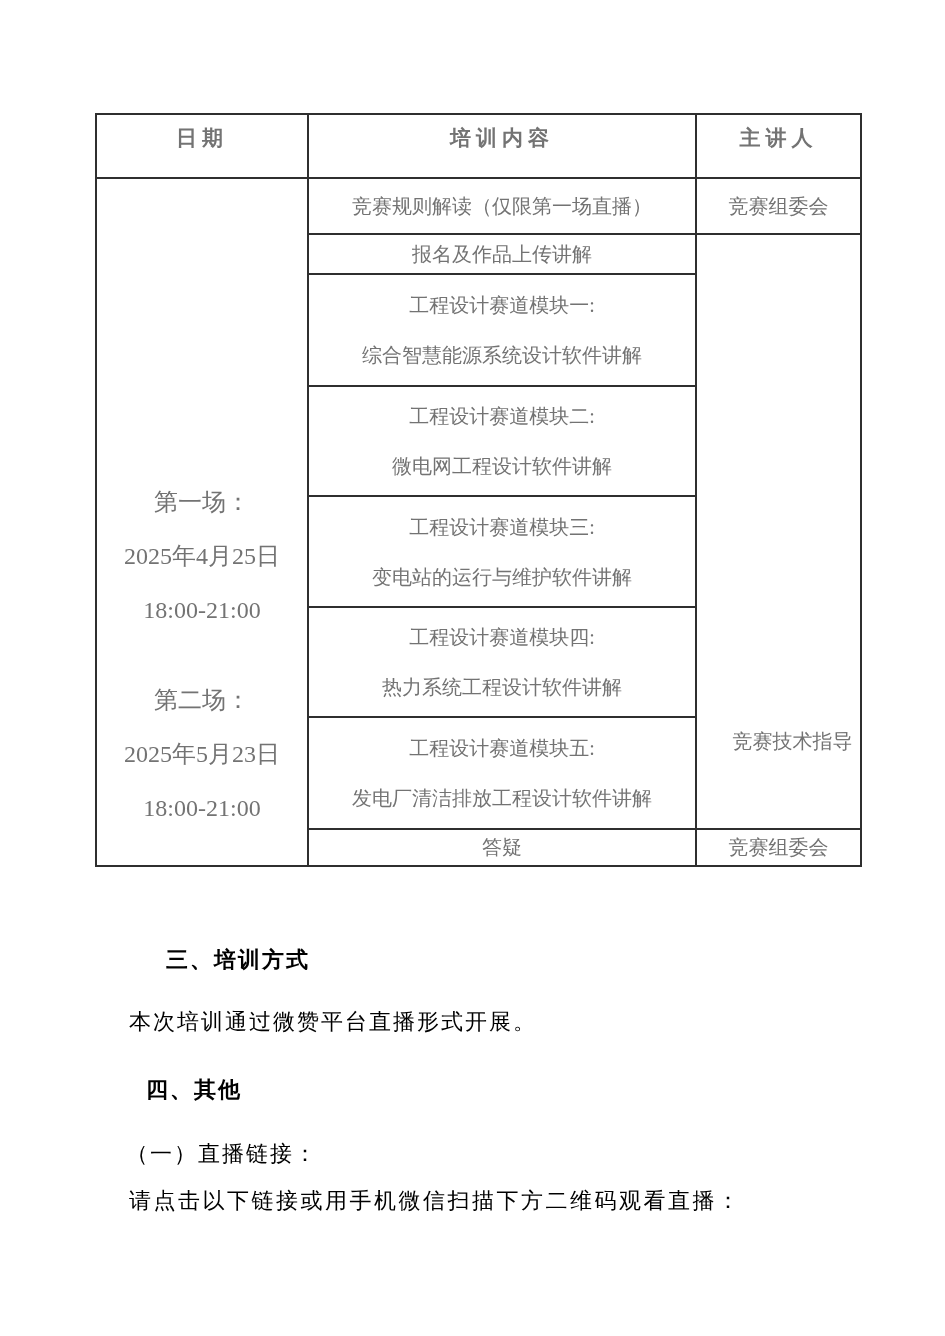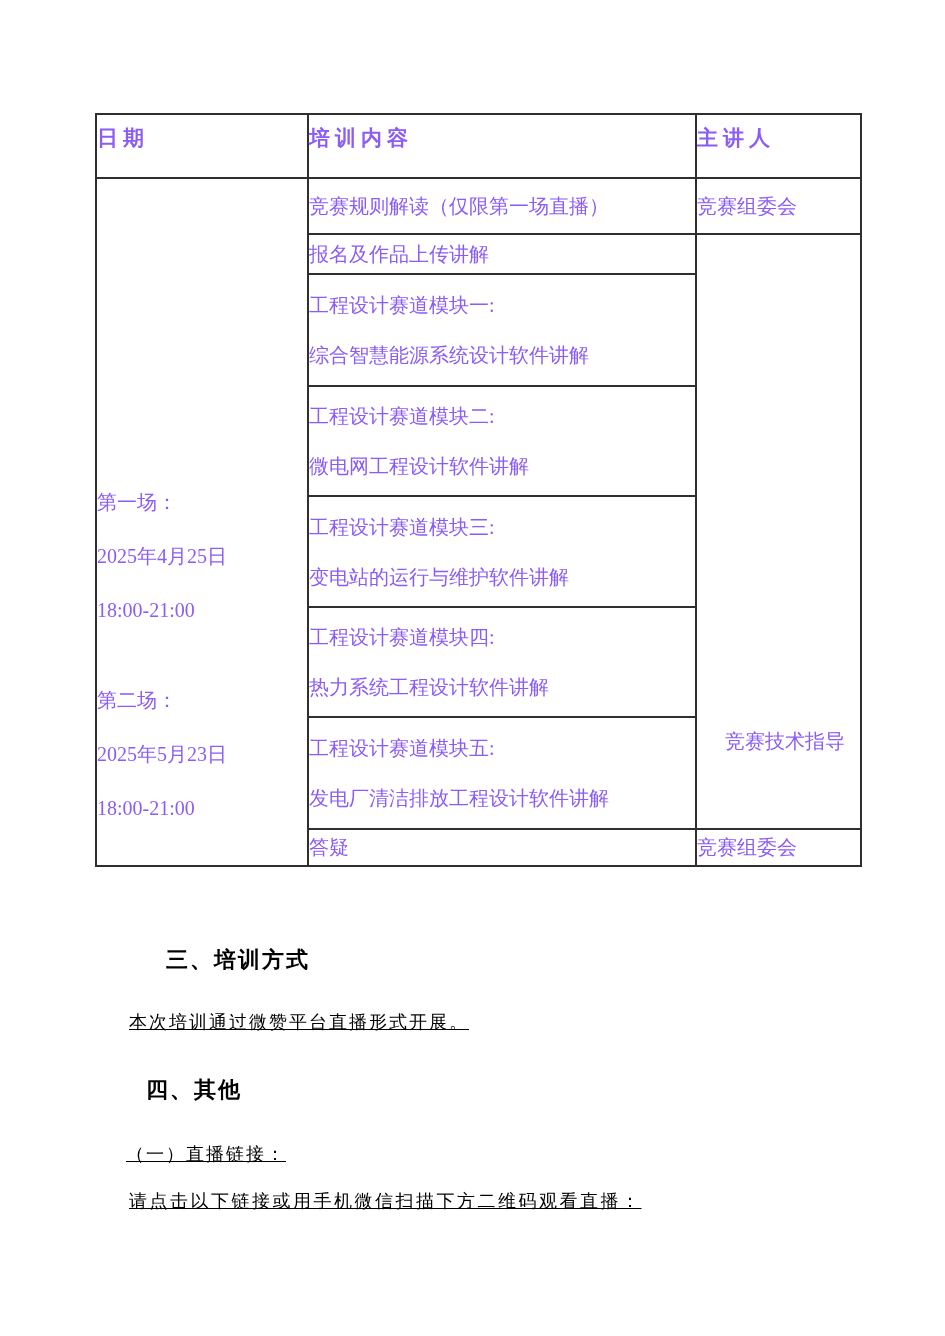--- a/index.html
+++ b/index.html
@@ -21,22 +21,22 @@
     top: 113px;
     border-collapse: collapse;
     table-layout: fixed;
     width: 765px;
   }
   table.schedule td, table.schedule th {
     border: 2px solid #2f2f2f;
     padding: 0;
     font-size: 20px;
     font-weight: normal;
-    color: #8b5cf6;
-    text-align: left;
+    color: #737373;
+    text-align: center;
     vertical-align: middle;
     font-family: "Liberation Serif", "DejaVu Serif", serif;
   }
   col.c-date    { width: 212px; }
   col.c-content { width: 388px; }
   col.c-speaker { width: 165px; }
 
   tr.hdr    { height: 64px; }
   tr.r1     { height: 56px; }
   tr.r2     { height: 40px; }
@@ -51,46 +51,45 @@
     vertical-align: top;
     padding-top: 10px;
     font-weight: bold;
     font-size: 21px;
     letter-spacing: 5px;
     line-height: 26px;
   }
 
   td.date-cell { vertical-align: top; }
   .date-inner { margin-top: 266px; }
-  .date-line { line-height: 54px; font-size: 20px; }
+  .date-line { line-height: 54px; font-size: 24px; }
   .date-line.group-gap { margin-top: 36px; }
 
   td.speaker-merged { vertical-align: top; }
   .speaker-inner { margin-top: 419px; line-height: 28px; padding-left: 28px; }
 
   td.two-line div { line-height: 50px; }
 
   
   .sec-heading {
     position: absolute;
     font-family: "Liberation Sans", "DejaVu Sans", sans-serif;
     font-weight: bold;
     font-size: 22px;
     letter-spacing: 2px;
     line-height: 28px;
     white-space: nowrap;
   }
   .para {
     position: absolute;
     font-family: "Liberation Serif", "DejaVu Serif", serif;
-    font-size: 18px;
+    font-size: 22px;
     letter-spacing: 2px;
     line-height: 28px;
     white-space: nowrap;
-    text-decoration: underline;
   }
   #sec-training-heading { left: 146px; top: 946px; margin-left: 20px; }
   #para-training-body   { left: 129px; top: 1008px; }
   #sec-other-heading    { left: 146px; top: 1076px; }
   #para-live-link-label { left: 126px; top: 1140px; }
   #para-live-link-instr { left: 129px; top: 1187px; letter-spacing: 2.5px; }
 </style>
 </head>
 <body>
 

